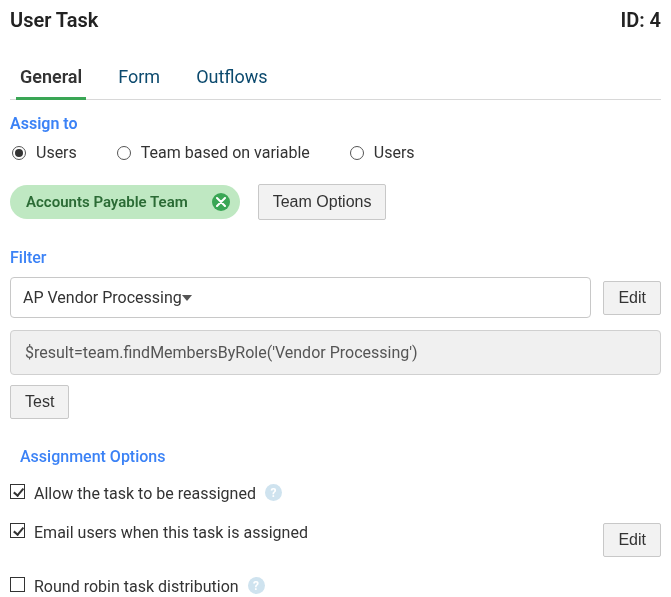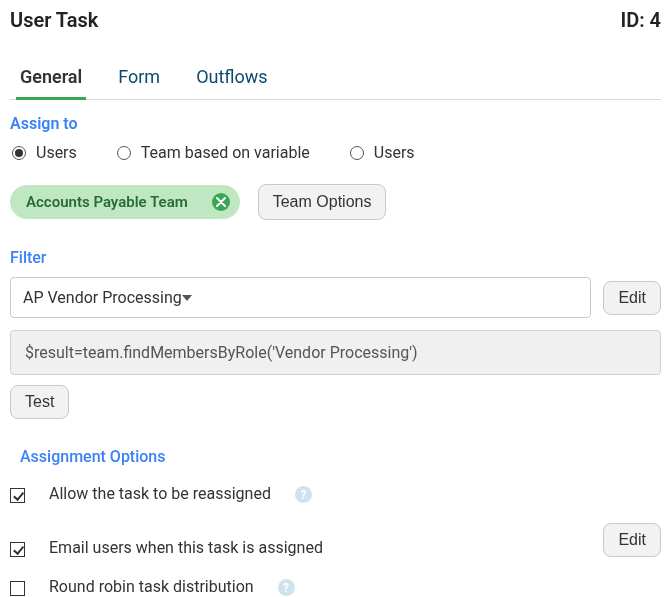--- a/index.html
+++ b/index.html
@@ -79,21 +79,21 @@
   .chip-x {
     width:18px; height:18px; border-radius:50%;
     background:#3aa655; display:flex;align-items:center;justify-content:center;
     cursor:pointer;
     flex-shrink:0;
   }
   .chip-x svg { display:block; }
   .btn {
     background:#f2f2f2;
     border:1px solid #c8c8c8;
-    border-radius:8px;
+    border-radius:2px;
     padding:8px 14px;
     font-size:16px;
     color:#333;
     cursor:pointer;
   }
   .btn.small { padding:7px 14px; }
   .filter-block { margin-top:28px; }
   .select-wrap {
     display:flex; gap:12px; align-items:center; margin-top:10px;
   }
@@ -119,21 +119,21 @@
     border-radius:4px;
     padding:12px 14px;
     font-size:16px;
     color:#555;
     white-space:nowrap;
     overflow:hidden;
   }
   .test-row { margin-top:10px; }
   .options-block { margin-top:28px; }
   .opt-row {
-    display:flex; align-items:flex-end; gap:24px;
+    display:flex; align-items:flex-start; gap:9px;
     padding:10px 0;
     font-size:16px;
     color:#333;
   }
   .opt-row .spacer { flex:1; }
   .checkbox {
     width:15px;height:15px;border:1.5px solid #333;display:inline-flex;
     align-items:center;justify-content:center;cursor:pointer;flex-shrink:0;
     background:#fff;
   }

